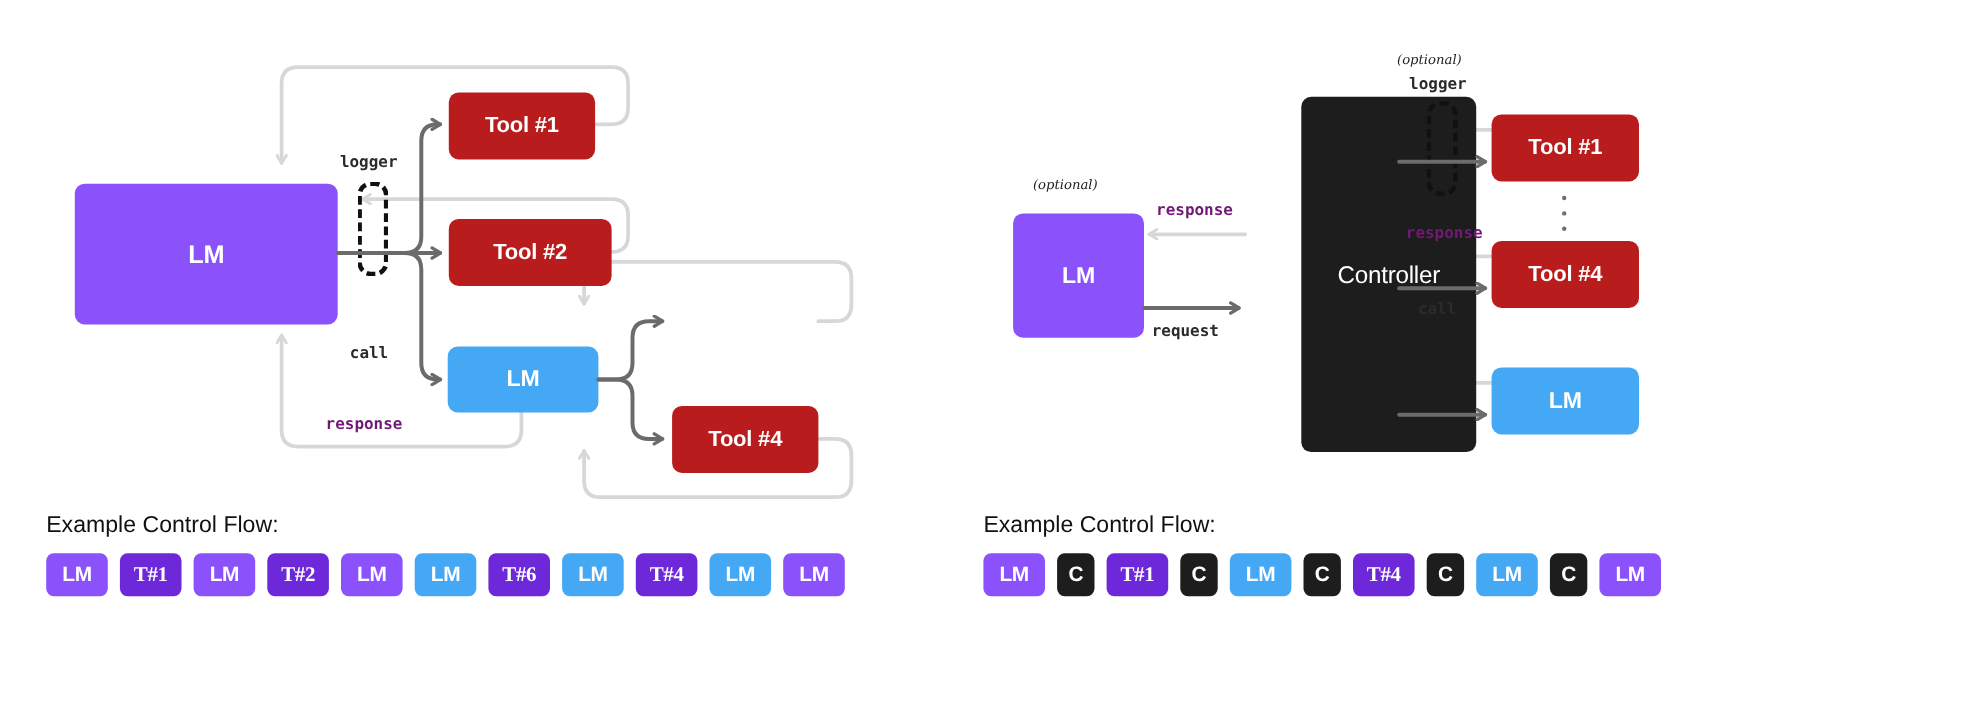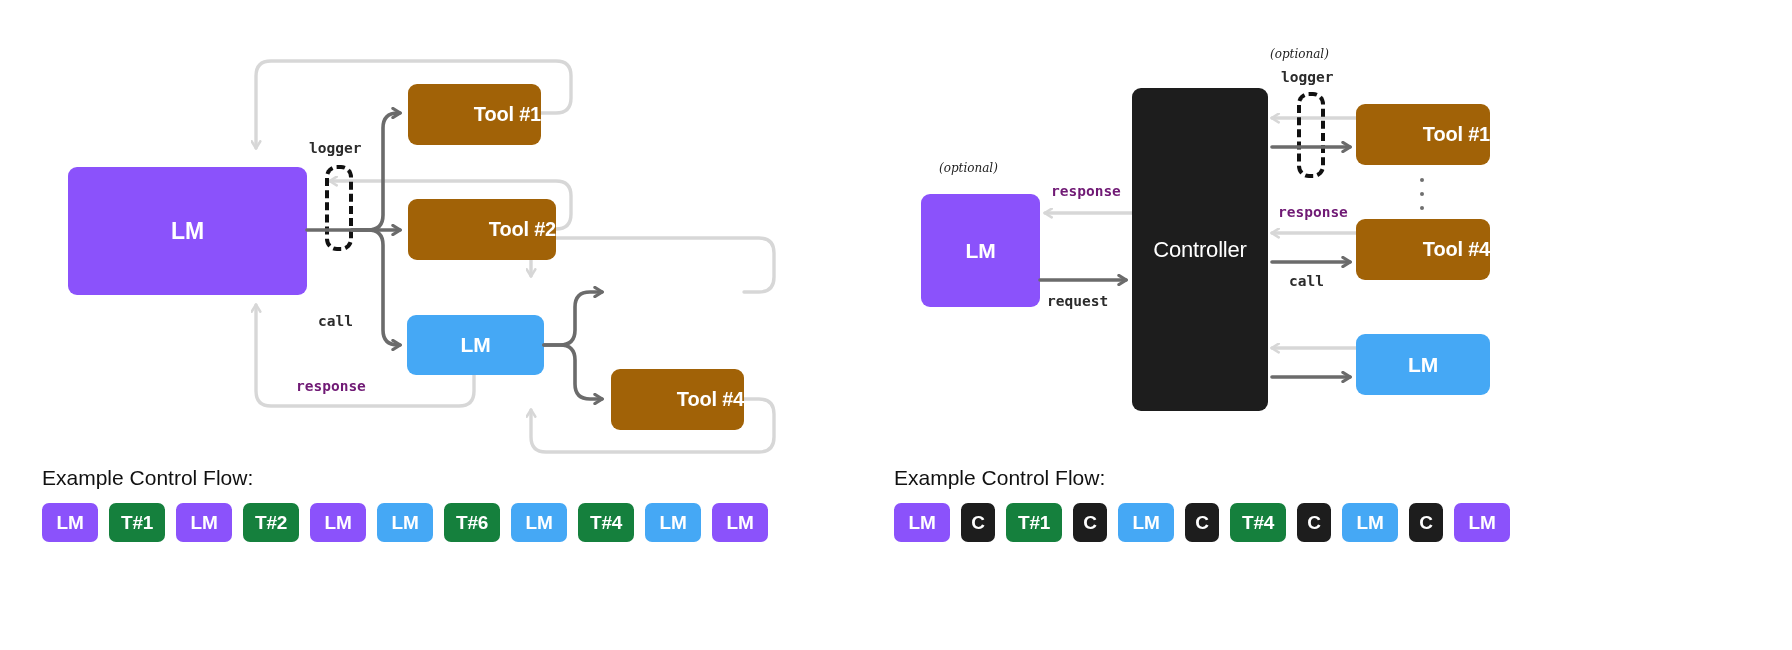--- a/index.html
+++ b/index.html
@@ -26,21 +26,21 @@
     border-radius: 9px;
     color: #ffffff;
     font-family: "Liberation Sans", sans-serif;
     font-weight: 700;
     letter-spacing: -0.2px;
     user-select: none;
     z-index: 5;
   }
   .node.purple { background: #8b52fb; }
   .node.blue   { background: #45a8f5; }
-  .node.gray   { background: #a16207; justify-content: flex-end; }
+  .node.gray   { background: #b91c1c; }
   .node.black  { background: #1d1d1d; font-weight: 400; }
 
   
   .wires {
     position: absolute;
     left: 0; top: 0;
     width: 1792px; height: 650px;
     z-index: 2;
     pointer-events: none;
   }
@@ -116,21 +116,21 @@
     font-family: "Liberation Sans", sans-serif;
     font-weight: 700;
     font-size: 19px;
     letter-spacing: -0.3px;
     user-select: none;
   }
   .chip.w-wide   { min-width: 56px; padding: 0 9px; }
   .chip.w-narrow { min-width: 34px; padding: 0 9px; }
   .chip.purple { background: #8b52fb; }
   .chip.blue   { background: #45a8f5; }
-  .chip.gray   { background: #15803d; }
+  .chip.gray   { background: #6d28d9; font-family: Liberation Serif, serif; }
   .chip.black  { background: #1d1d1d; }
 </style>
 </head>
 <body>
 
 <div id="canvas">
 
   <svg class="wires" viewBox="0 0 1792 650" width="1792" height="650">
     <defs>
       <marker id="ahLight" markerWidth="11" markerHeight="11" refX="8.2" refY="5.5" orient="auto" markerUnits="userSpaceOnUse">
@@ -222,21 +222,21 @@
   <div class="mono-label" style="left:309px; top:140px;">logger</div>
 
   <div class="mono-label" style="left:318px; top:313px;">call</div>
 
   <div class="mono-label faint" style="left:296px; top:378px;">response</div>
 
   <div class="node purple" style="left:921px; top:194px; width:119px; height:113px; font-size:21px;">
     <span>LM</span>
   </div>
 
-  <div class="node black" style="left:1132px; top:88px; width:136px; height:323px; font-size:22px;">
+  <div class="node black" style="left:1183px; top:88px; width:159px; height:323px; font-size:22px;">
     <span>Controller</span>
   </div>
 
   <div class="node gray" style="left:1356px; top:104px; width:134px; height:61px; font-size:20px;">
     <span>Tool #1</span>
   </div>
 
   <div class="node gray" style="left:1356px; top:219px; width:134px; height:61px; font-size:20px;">
     <span>Tool #4</span>
   </div>

